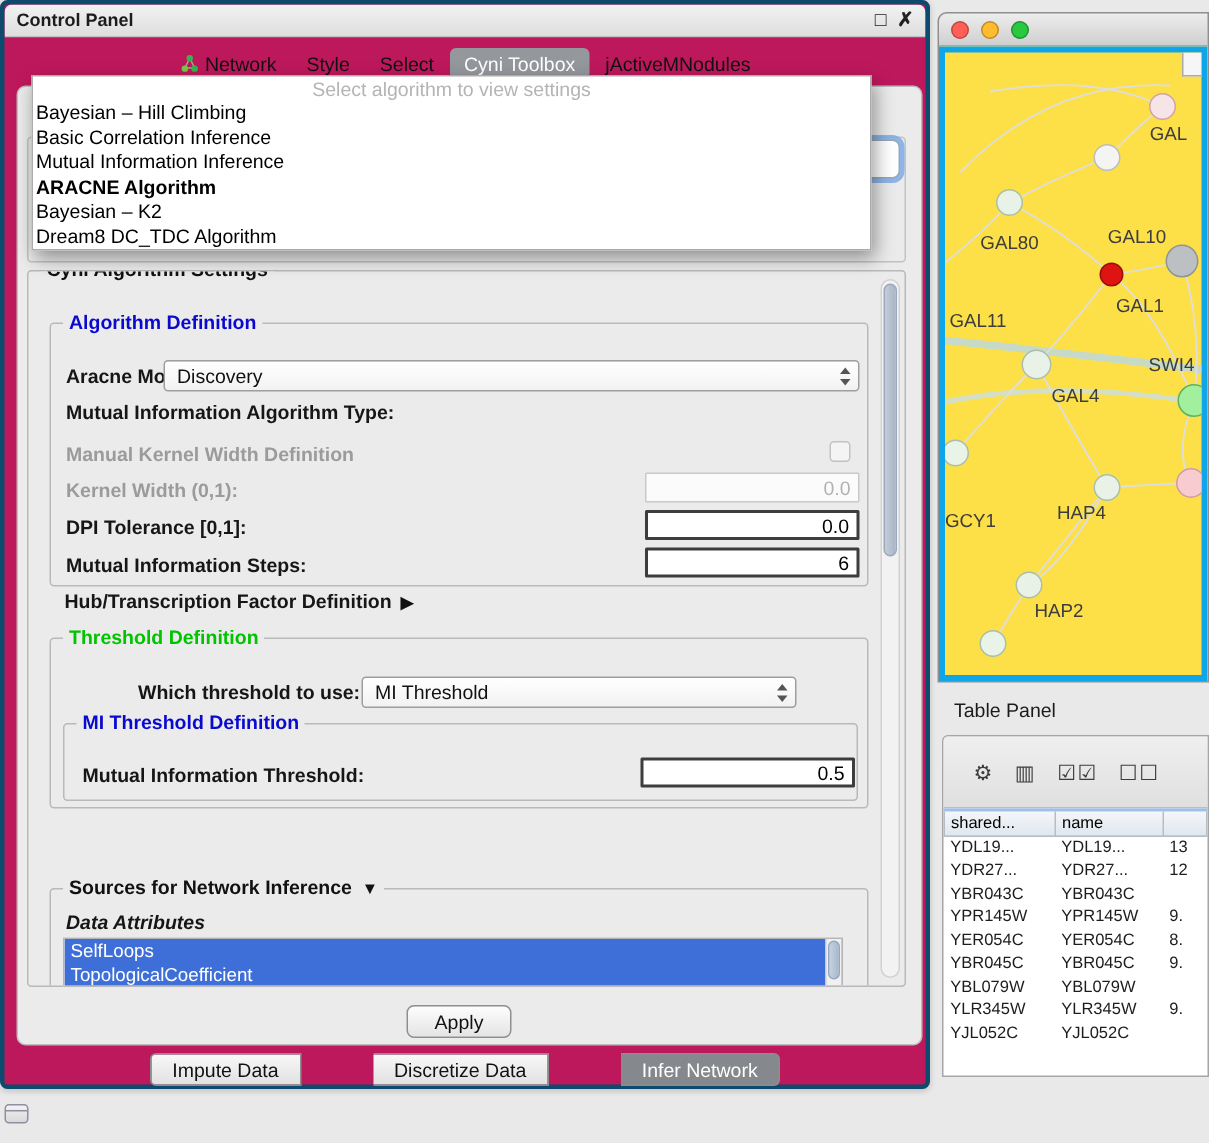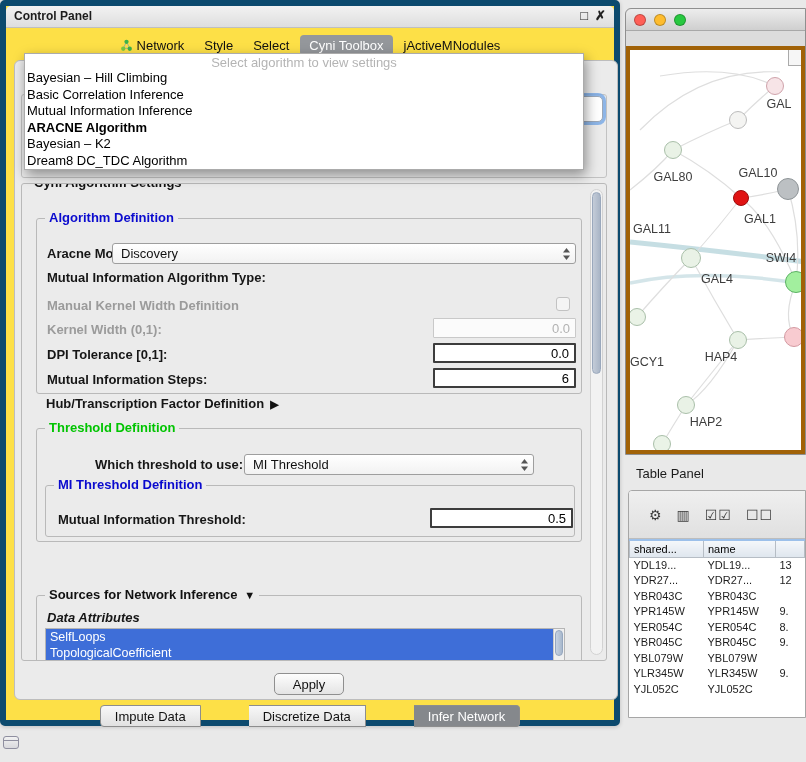--- a/index.html
+++ b/index.html
@@ -1,21 +1,21 @@
 <!DOCTYPE html>
 <html><head>
 <meta charset="utf-8">
 <style>
   * { box-sizing: border-box; margin: 0; padding: 0; }
   html,body { width:806px; height:762px; overflow:hidden; }
   body { background:#e9e9e9; font-family:"Liberation Sans", sans-serif; position:relative; }
 
   
   .cp-window { position:absolute; left:0; top:8; width:620px; height:726px;
-    background:#fde047; border:6px solid #0c4a6e; border-radius:5px;
+    background:#be185d; border:3px solid #0c4a6e; border-radius:5px;
     box-shadow:0 1px 4px rgba(0,0,0,.18); }
   .titlebar { position:absolute; left:0; top:0; right:0; height:22px;
     background:linear-gradient(#f2f2f2,#dedede); border-bottom:1px solid #bfbfbf;
     border-radius:5px 5px 0 0; }
   .titlebar .title { position:absolute; left:8px; top:3px; font-size:12px; font-weight:600; color:#1c1c1c; }
   .tb-ico { position:absolute; top:2px; font-size:13px; color:#222; cursor:default; }
 
   
   .tabs { position:absolute; left:0; right:0; top:26px; height:26px;
     display:flex; justify-content:center; align-items:center; gap:2px; }
@@ -95,21 +95,21 @@
 
   
   .net-window { position:absolute; left:625px; top:8px; width:181px; height:447px;
     border:1px solid #8f8f8f; border-radius:6px 0 0 0; background:#dcdcdc; overflow:hidden; }
   .net-titlebar { position:absolute; left:0; top:0; right:0; height:22px;
     background:linear-gradient(#ededed,#cfcfcf); border-bottom:1px solid #a8a8a8;
     border-radius:6px 0 0 0; }
   .lights { position:absolute; left:8px; top:5px; display:flex; gap:8px; }
   .light { width:12px; height:12px; border-radius:50%; border:1px solid rgba(0,0,0,.25); }
   .canvas { position:absolute; left:0; top:22px; right:0; bottom:0;
-    border:4px solid #a16207; background:#ffffff; overflow:hidden;margin-top:15px; }
+    border:4px solid #0ea5e9; background:#fde047; overflow:hidden; }
   .canvas svg { position:absolute; left:0; top:0; }
   .e { stroke:#dedede; stroke-width:1.2; fill:none; }
   .nnode { position:absolute; border-radius:50%; }
   .nlabel { position:absolute; transform:translate(-50%,-50%); font-size:12.5px;
     color:#3d3d3d; white-space:nowrap; }
   .scroll-corner { position:absolute; right:0; top:0; width:13px; height:16px;
     background:#f6f6f6; border-left:1px solid #aaa; border-bottom:1px solid #aaa; }
 
   
   .table-title { position:absolute; left:636px; top:466px; font-size:13px; color:#1b1b1b; }

